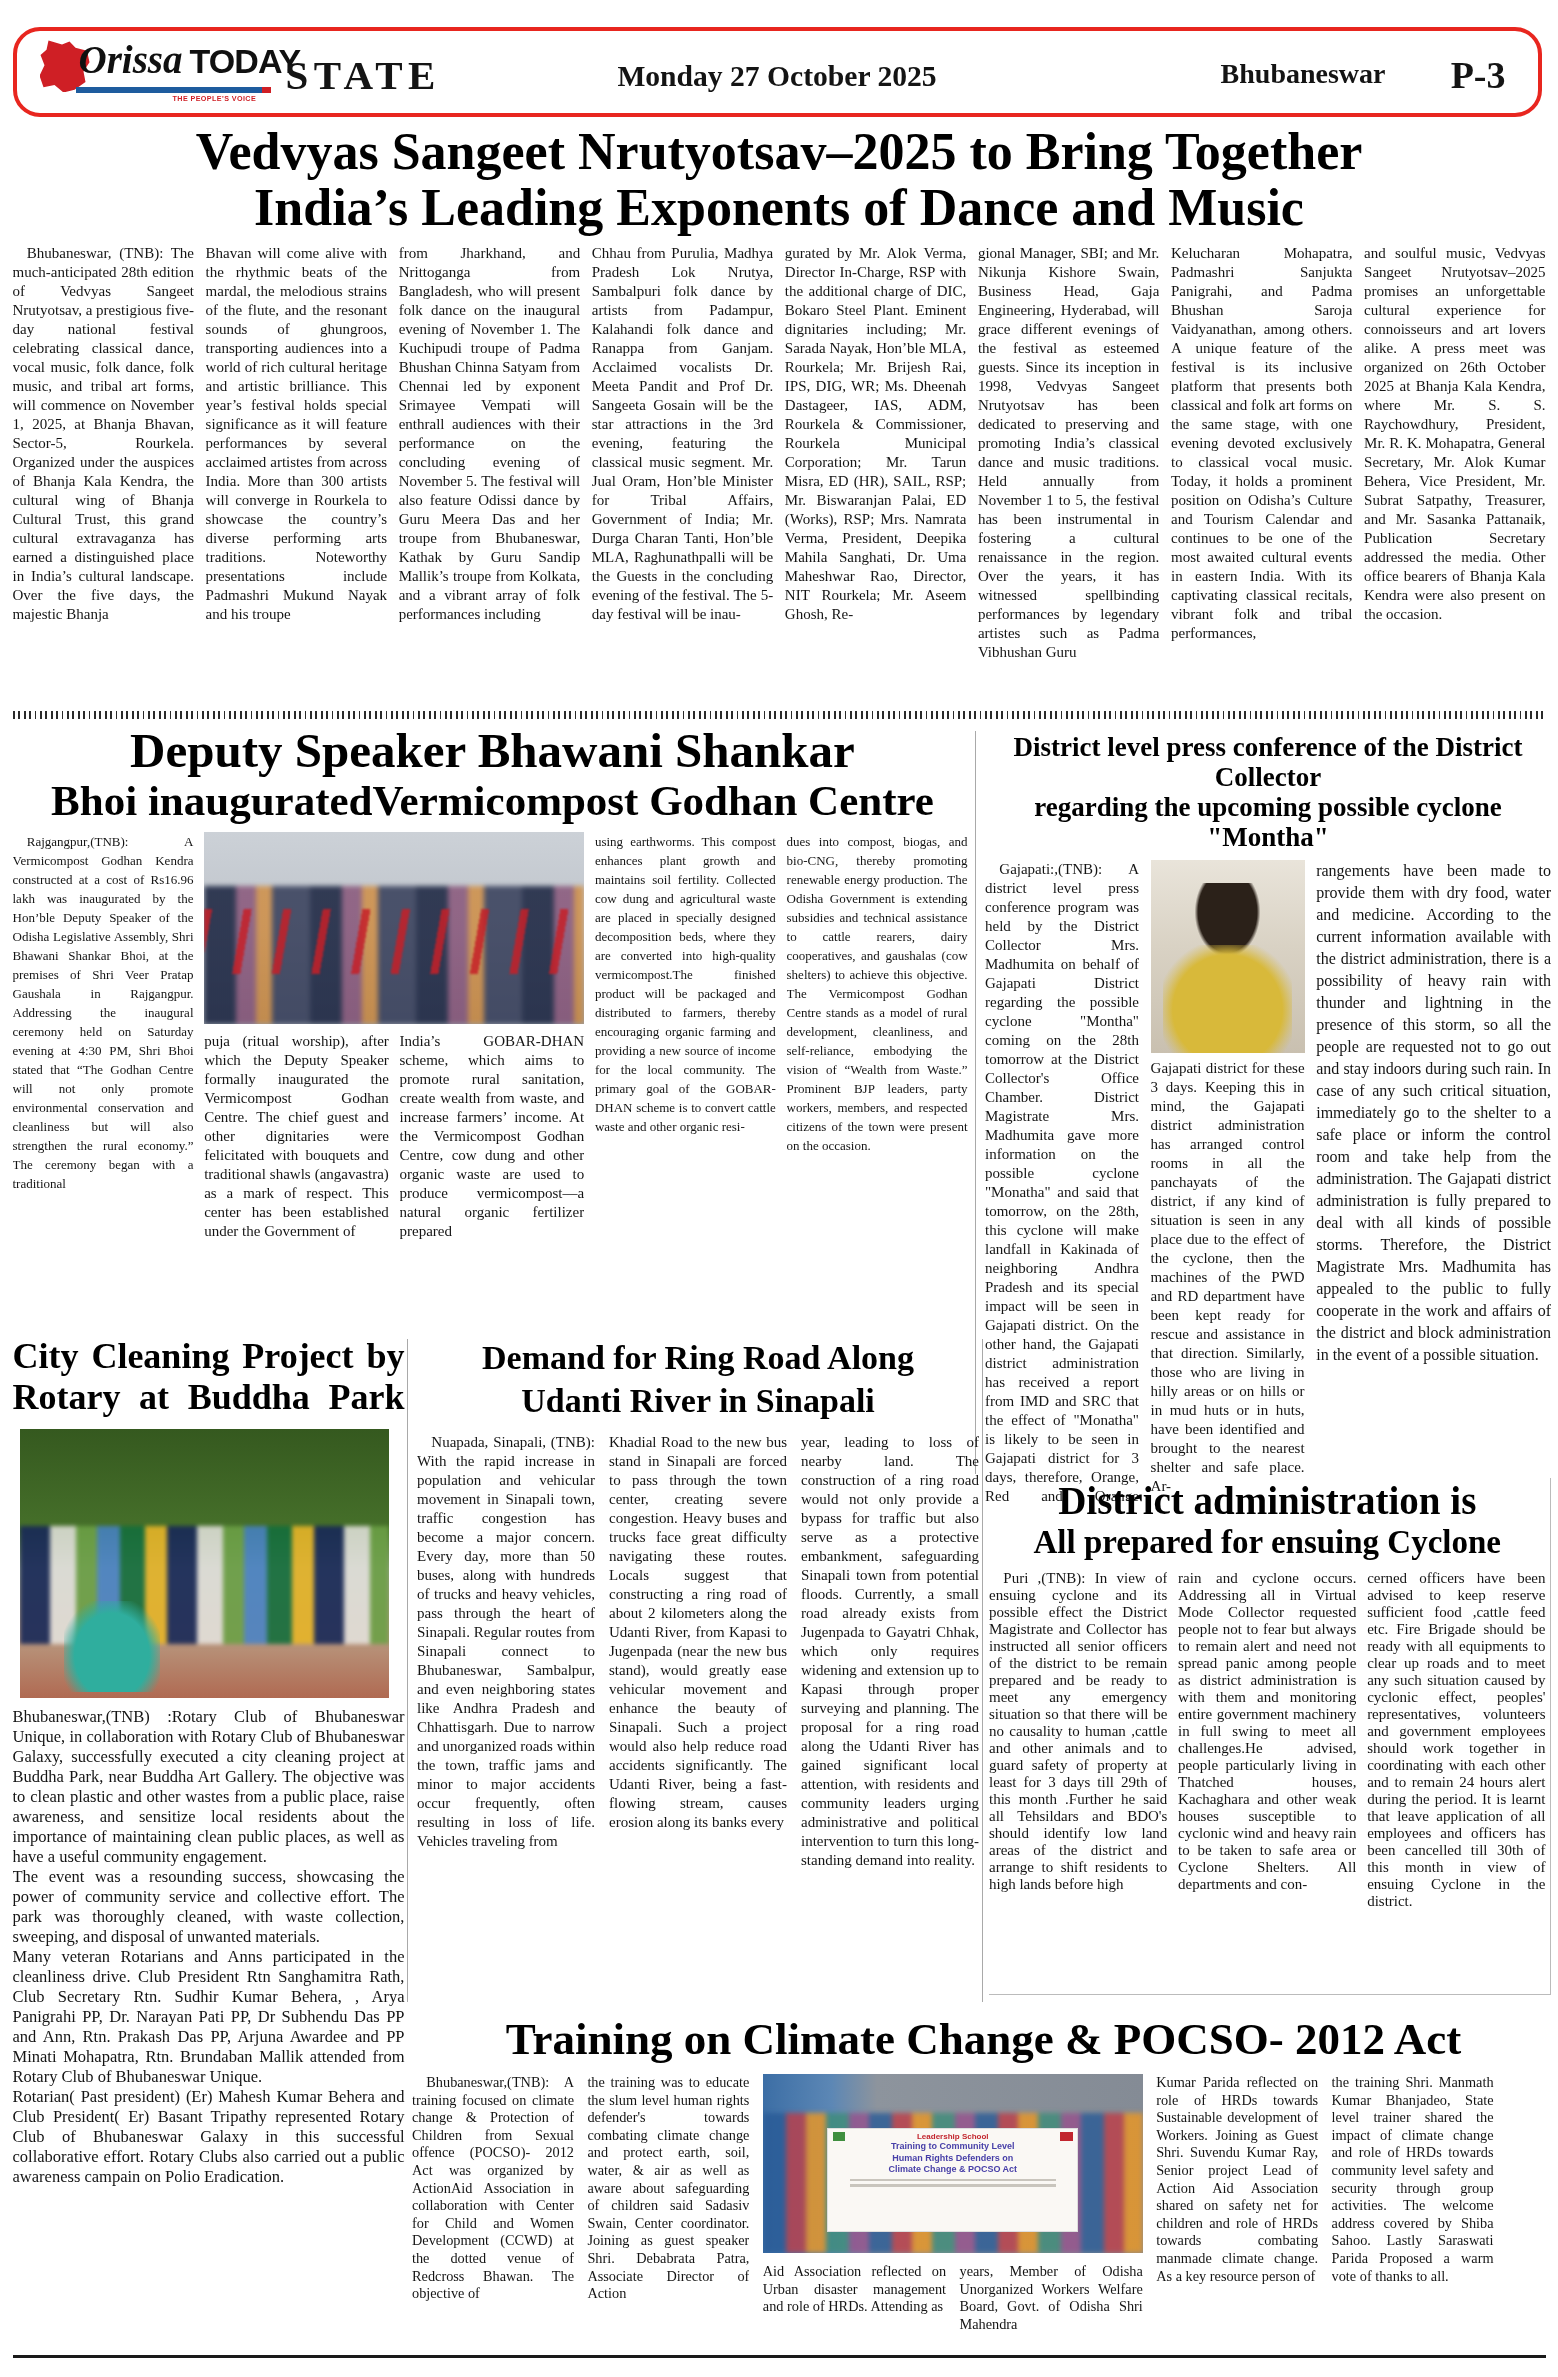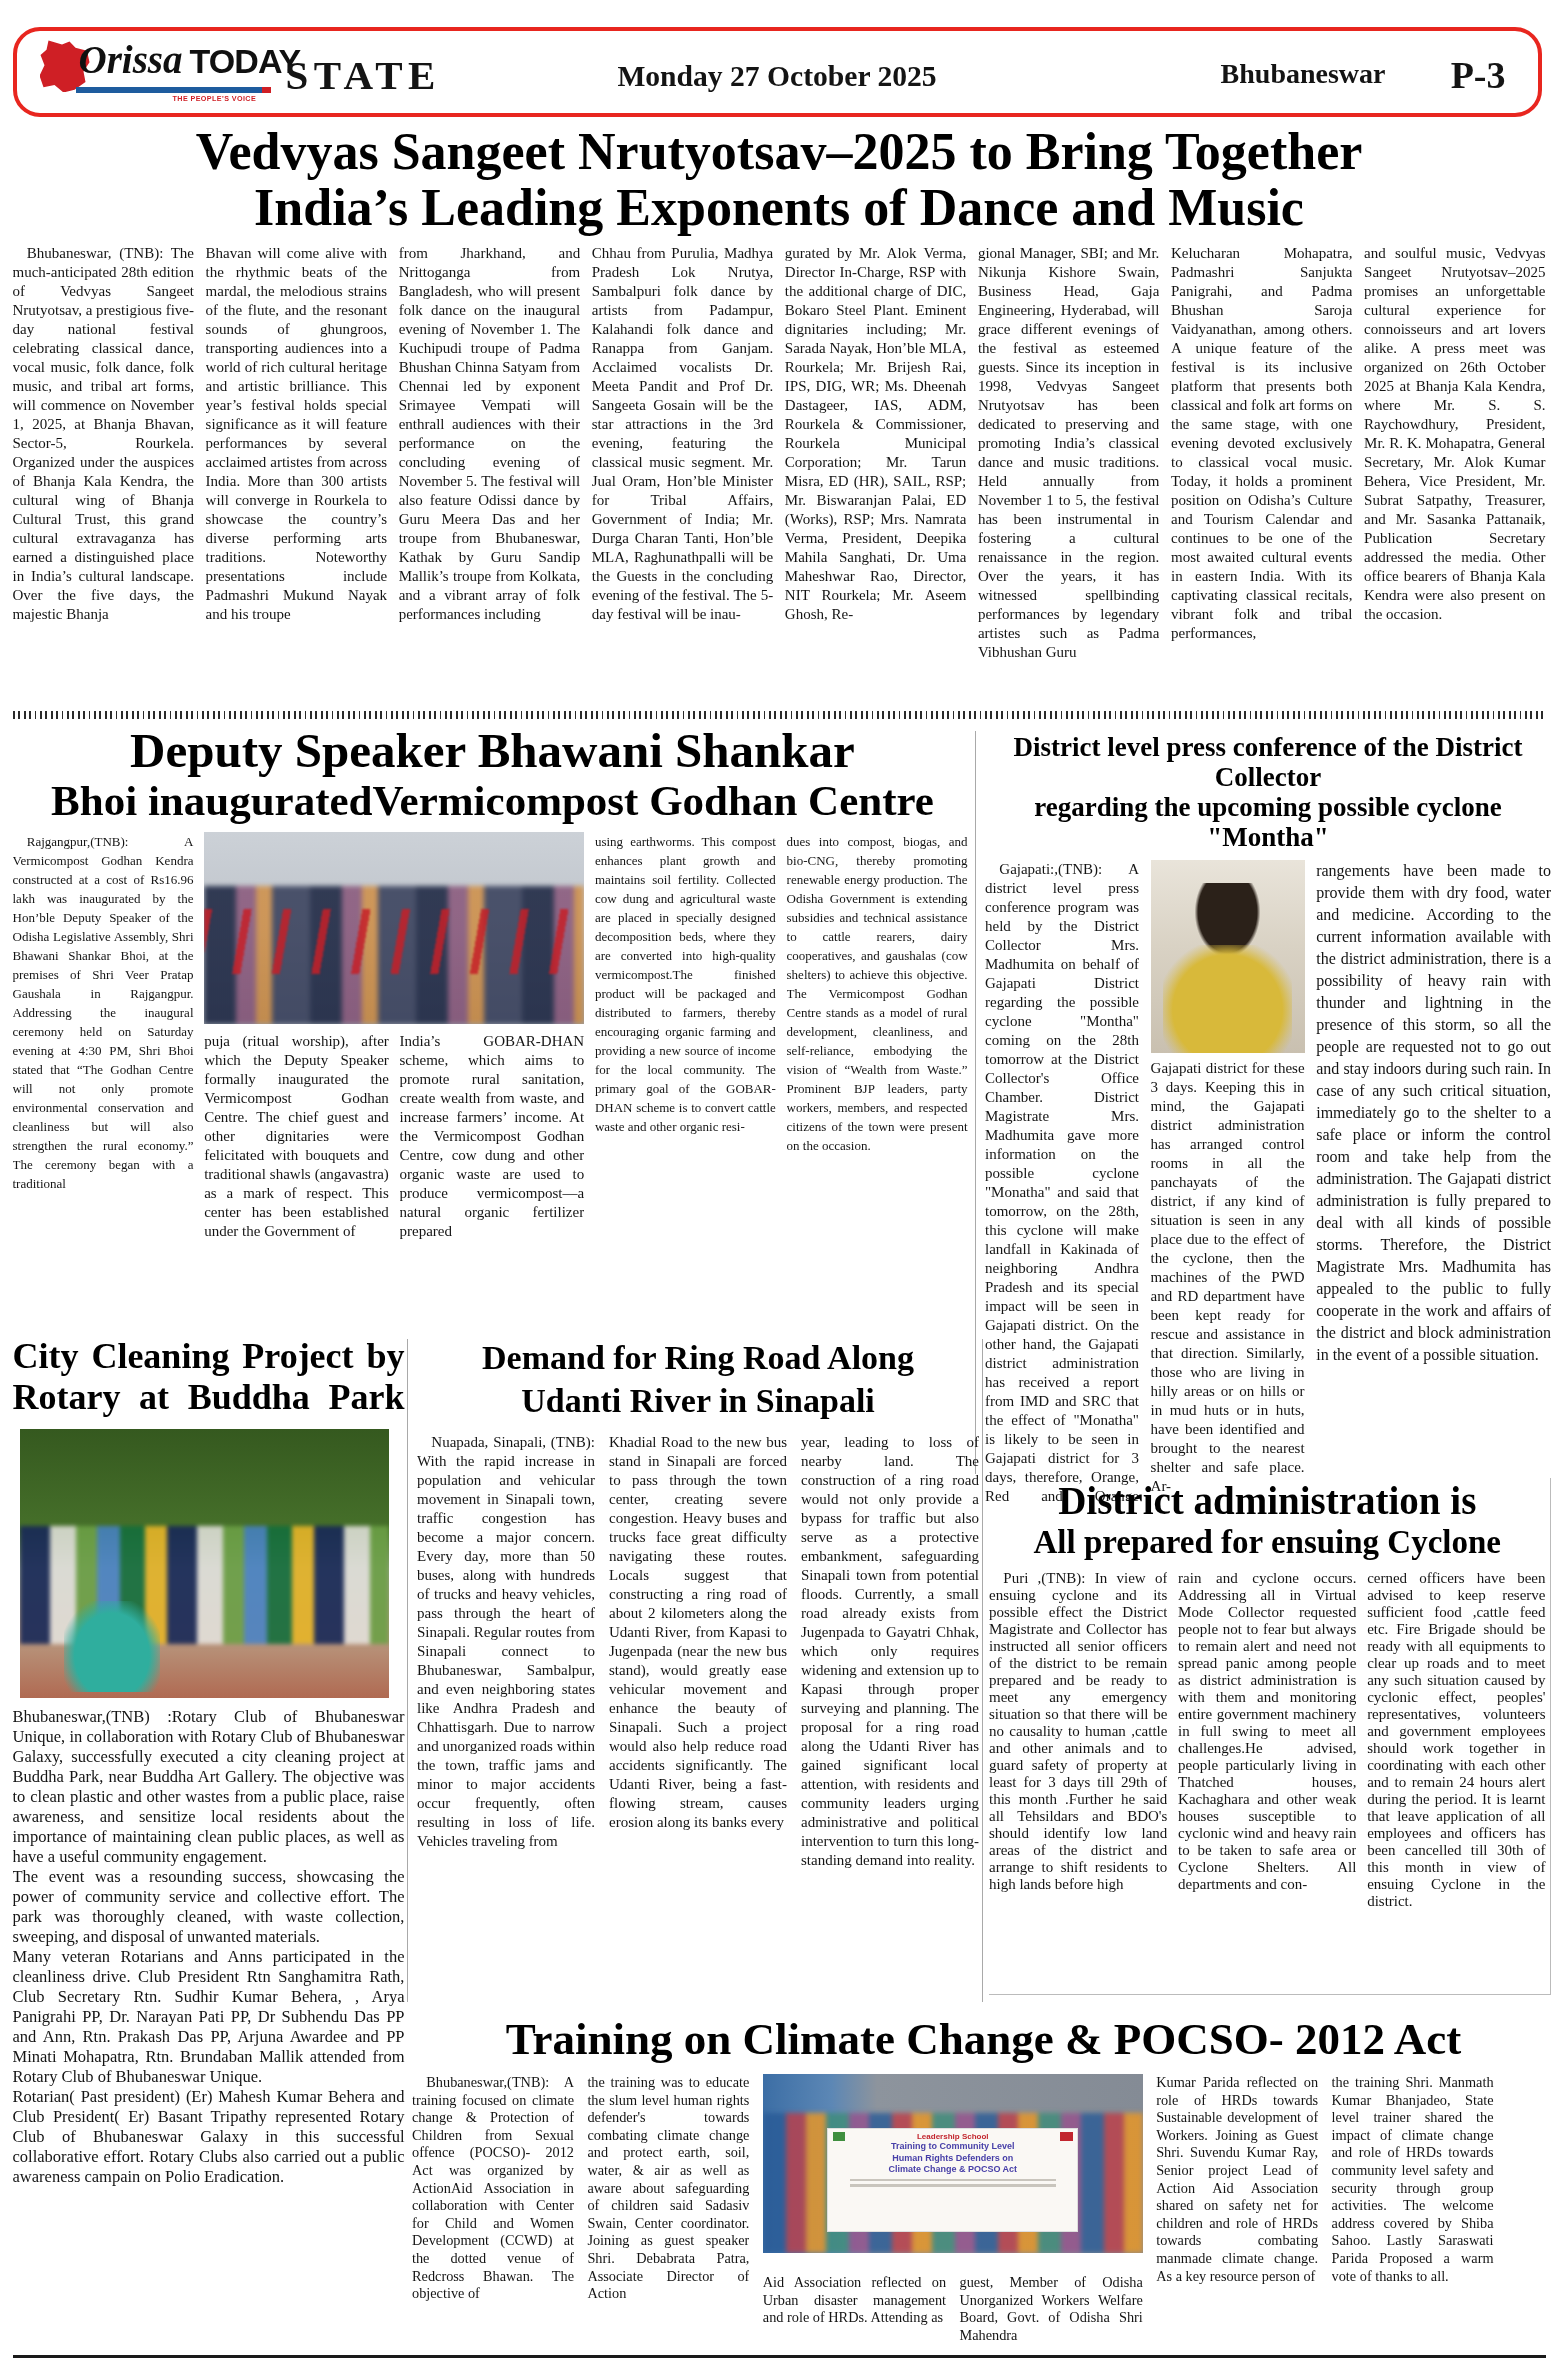--- a/index.html
+++ b/index.html
@@ -101,21 +101,21 @@
   #cyclone-h2{font-size:33px;line-height:38px;}
   #cyclone-body{gap:10.7px;margin-top:9px;height:419px;}
   #cyclone-body .col{flex:1;font-size:15px;line-height:17px;}
 
   
   #training{position:absolute;left:412px;top:2013px;width:1143px;}
   #training-head{font-size:45px;line-height:52px;}
   #training-body{display:flex;gap:13.4px;margin-top:9px;height:279px;}
   .tcol{width:162px;font-size:14.3px;line-height:17.6px;}
   #training-mid{width:380px;display:flex;flex-direction:column;}
-  #training-photo{height:179px;margin-bottom:21px;position:relative;overflow:hidden;
+  #training-photo{height:179px;margin-bottom:10px;position:relative;overflow:hidden;
     background:linear-gradient(90deg,#3c6ea5 0%,#5c87b5 18%,#8d949d 30%,#848b95 100%);}
   #training-photo::before{content:"";position:absolute;left:0;top:22%;width:100%;height:78%;
     background:repeating-linear-gradient(90deg,rgba(40,90,150,.8) 0 23px,rgba(190,60,70,.8) 23px 43px,rgba(230,150,40,.85) 43px 63px,rgba(60,140,120,.8) 63px 86px,rgba(150,80,140,.8) 86px 106px);
     filter:blur(2.7px);}
   #training-banner{position:absolute;left:17%;top:30%;width:66%;height:58%;background:#faf8f4;
     border:0.9px solid #ddd;padding:3.6px 5.4px;box-sizing:border-box;text-align:center;overflow:hidden;}
   #training-banner .b1{font-family:"Liberation Sans",sans-serif;font-size:8px;font-weight:bold;color:#c2262e;}
   #training-banner .b2{font-family:"Liberation Sans",sans-serif;font-size:9px;font-weight:bold;color:#4840a8;line-height:11.6px;}
   .bannerbar{height:2.7px;background:#c9c5bd;margin:2.7px 16px;}
   .blogo{position:absolute;top:3.6px;width:12.5px;height:9px;}
@@ -249,21 +249,21 @@
             <div class="b1">Leadership School</div>
             <div class="b2">Training to Community Level</div>
             <div class="b2">Human Rights Defenders on</div>
             <div class="b2">Climate Change &amp; POCSO Act</div>
             <div class="bannerbar"></div>
             <div class="bannerbar"></div>
           </div>
         </div>
         <div id="training-midcols">
           <div class="tmcol jtxt">Aid Association reflected on Urban disaster management and role of HRDs.  Attending as</div>
-          <div class="tmcol jtxt">guest, Member of Odisha Unorganized Workers Welfare Board, Govt. of Odisha Shri Mahendra</div>
+          <div class="tmcol jtxt">years, Member of Odisha Unorganized Workers Welfare Board, Govt. of Odisha Shri Mahendra</div>
         </div>
       </div>
       <div class="tcol jtxt">Kumar Parida reflected on role of HRDs towards Sustainable development of Workers. Joining as Guest Shri. Suvendu Kumar Ray, Senior project Lead of Action Aid Association shared on safety net for children and role of HRDs towards combating manmade climate change. As a key resource person of</div>
       <div class="tcol jtxt">the training Shri. Manmath Kumar Bhanjadeo, State level trainer shared the impact of climate change and role of HRDs towards community level safety and security through group activities. The welcome address covered by Shiba Sahoo. Lastly Saraswati Parida Proposed a warm vote of thanks to all.</div>
     </div>
   </section>
 
   <div id="bottom-rule"></div>
 
 </div>

